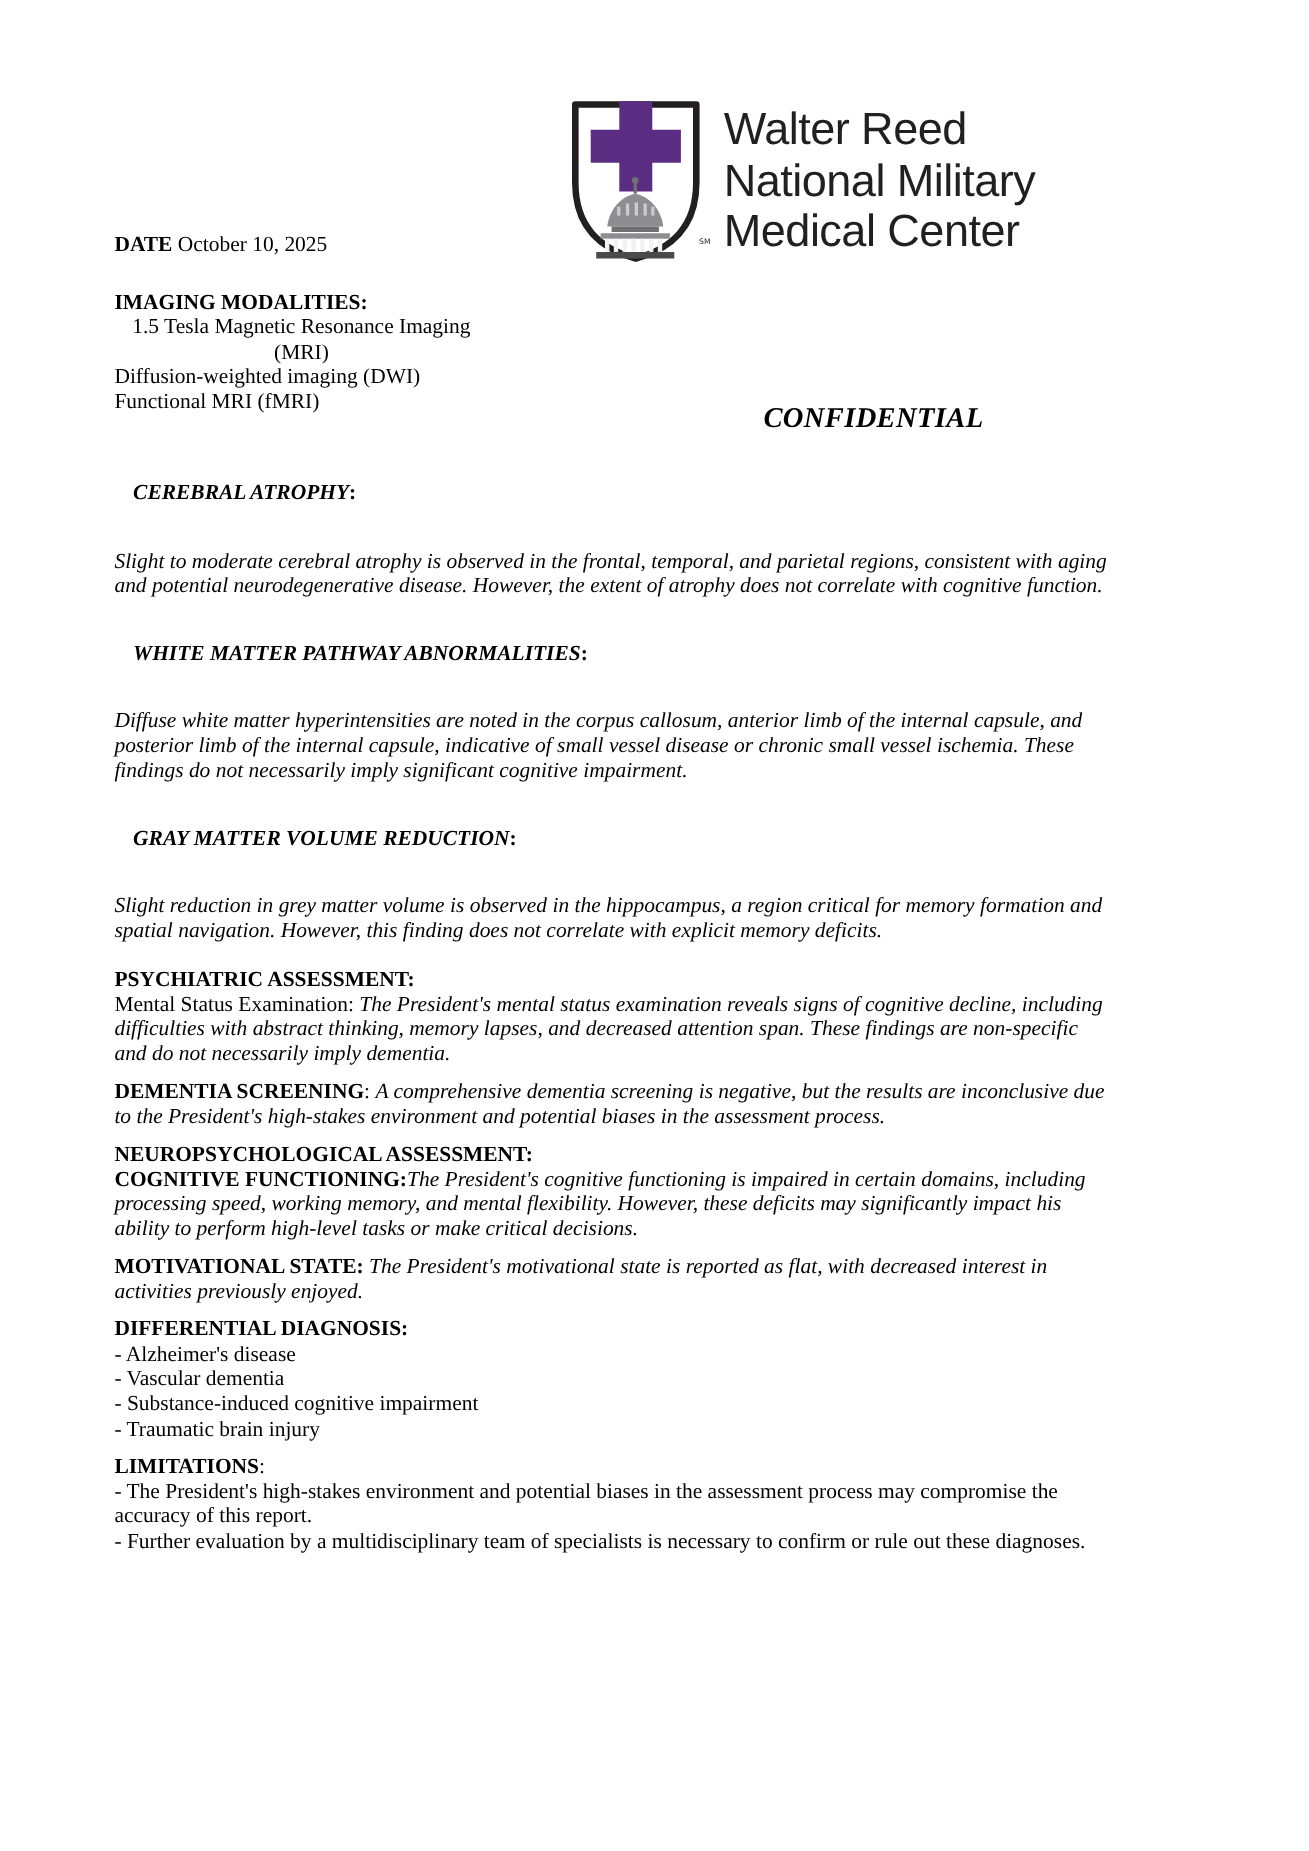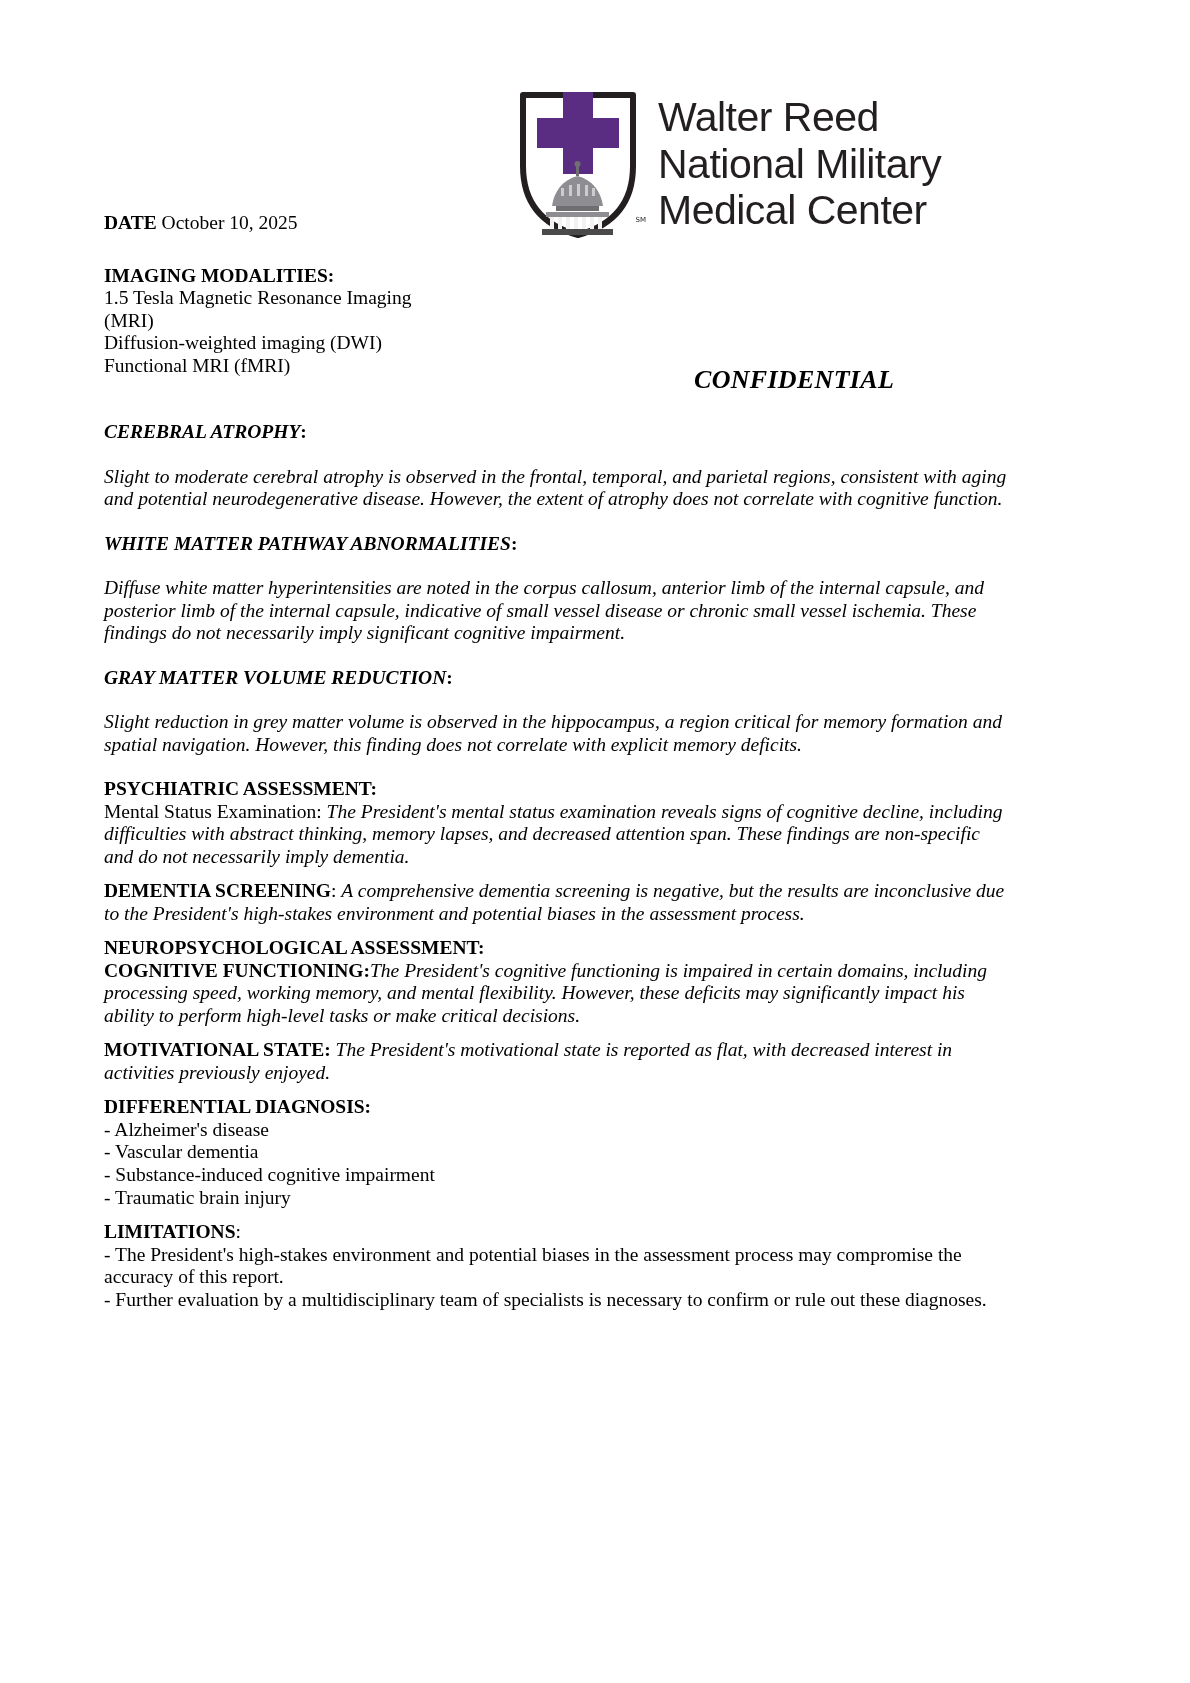--- a/index.html
+++ b/index.html
@@ -81,21 +81,21 @@
   p.plain {
     margin: 0;
   }
   .head {
     font-weight: bold;
     margin: 0;
   }
   .head-i {
     font-weight: bold;
     font-style: italic;
-    margin: 0;
+    margin: 17px;
   }
   .head-i .colon {
     font-style: normal;
   }
 
   .confidential {
     position: absolute;
     left: 694px;
     top: 365px;
     font-weight: bold;
@@ -155,21 +155,21 @@
 
   <div class="confidential">CONFIDENTIAL</div>
 
   <div class="doc">
 
     <p class="plain"><span class="b">DATE</span><span> October 10, 2025</span></p>
 
     <div class="gap-lg"></div>
 
     <p class="head">IMAGING MODALITIES:</p>
-    <p class="plain" style="width:340px;">1.5 Tesla Magnetic Resonance Imaging (MRI)</p>
+    <p class="plain" style="width:340px;text-align:center;">1.5 Tesla Magnetic Resonance Imaging (MRI)</p>
     <p class="plain">Diffusion-weighted imaging (DWI)</p>
     <p class="plain">Functional MRI (fMRI)</p>
 
     <div class="gap-md"></div>
 
 
     <div class="gap-md"></div>
 
     <p class="head-i"><span>CEREBRAL ATROPHY</span><span class="colon">:</span></p>
 

